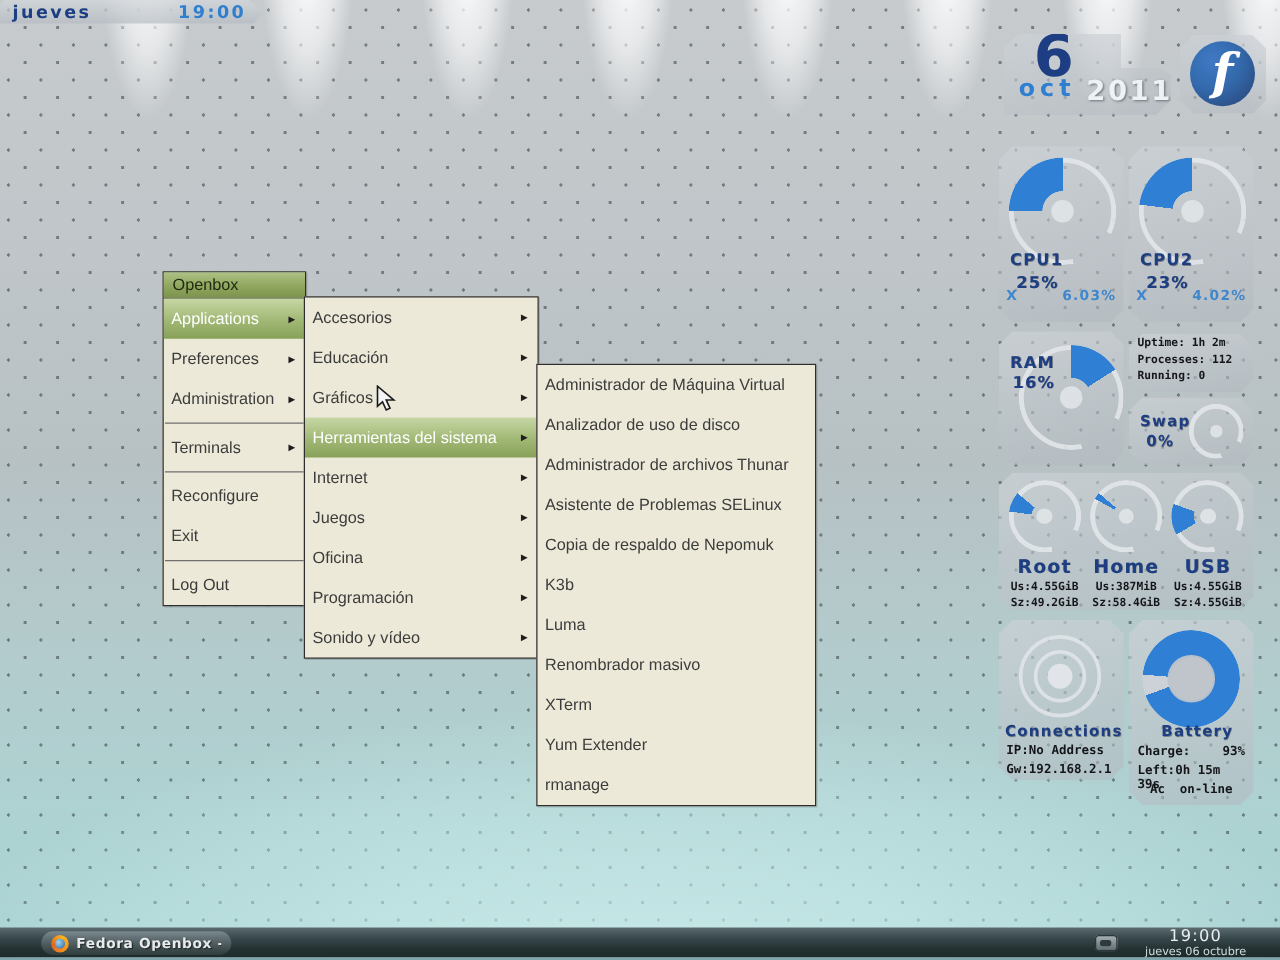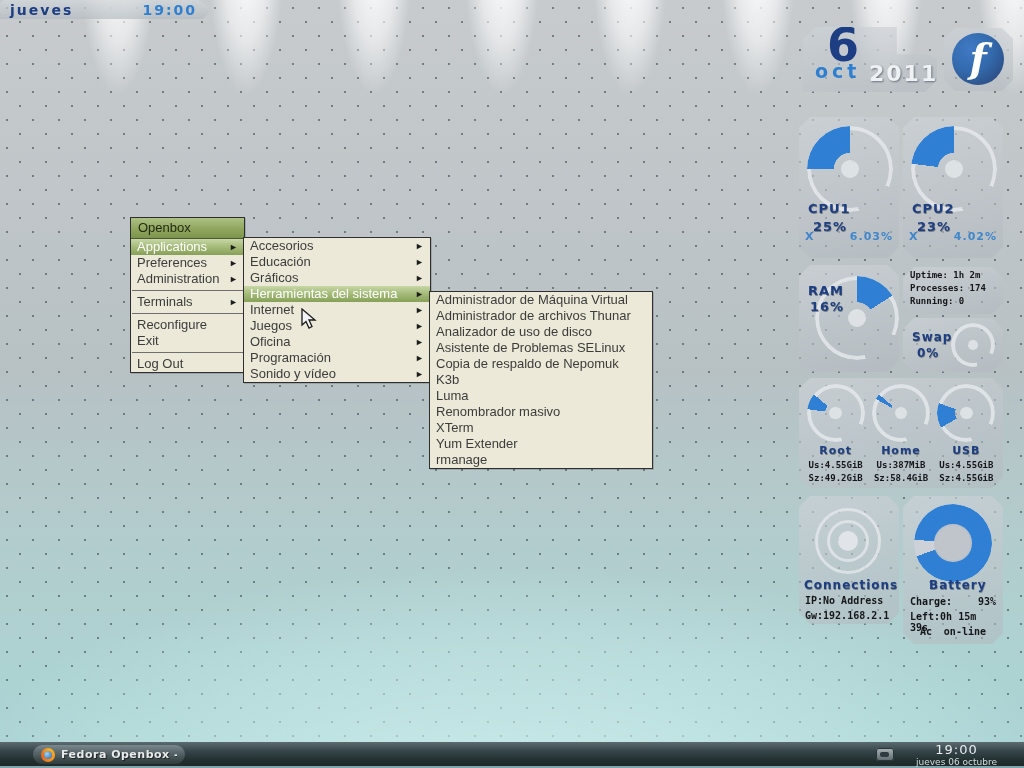--- a/index.html
+++ b/index.html
@@ -28,21 +28,21 @@
     background-repeat:no-repeat,no-repeat,no-repeat,no-repeat,no-repeat,no-repeat,no-repeat,no-repeat,no-repeat,repeat,repeat,no-repeat;
     background-size:auto,auto,auto,auto,auto,auto,auto,auto,auto,26px 28px,26px 28px,auto;}
 
   
   .menu{position:absolute;background:#ece9d8;border:1px solid #2e2e2e;
         font-family:"Liberation Sans",sans-serif;font-size:13px;color:#3c3c3c;
         box-shadow:1px 1px 0 rgba(0,0,0,.15);}
   .menu-title{height:20px;line-height:20px;padding:0 7px;color:#222c12;
         background:linear-gradient(180deg,#adc184 0%,#90a65e 55%,#7d944e 100%);
         border-bottom:1px solid #4c5a33;}
-  .mi{height:16px;line-height:18px;padding:0 6px;display:flex;align-items:center;white-space:nowrap;}
+  .mi{height:32px;line-height:18px;padding:0 6px;display:flex;align-items:center;white-space:nowrap;}
   .mi .lbl{flex:1 1 auto;}
   .mi .arr{flex:0 0 auto;font-size:9px;color:#1d1d1d;line-height:18px;}
   .mi.hl{background:linear-gradient(180deg,#c7d7a6 0%,#a7bd7c 45%,#87a158 100%);color:#ffffff;}
   .msep{border-top:1px solid #6f6f6f;margin:3px 1px;}
 
   #menu-root{left:130px;top:217px;width:113px;}
   #menu-apps{left:243px;top:237px;width:186px;}
   #menu-tools{left:429px;top:291px;width:222px;}
 
   
@@ -109,21 +109,21 @@
   #swap-card{left:903px;top:318px;width:100px;height:54px;}
   #swap-gauge{left:48px;top:5px;width:44px;height:44px;}
   #swap-name{position:absolute;left:9px;top:12px;font-size:12px;text-align:center;}
   #swap-pct{position:absolute;left:14px;top:28px;font-size:12px;}
 
   #disks-card{left:799px;top:378px;width:204px;height:110px;
     display:flex;justify-content:space-between;padding:4px 4px 0 4px;box-sizing:border-box;}
   .disk-col{position:relative;width:66px;display:flex;flex-direction:column;align-items:center;}
   .disk-gauge{position:relative;width:58px;height:58px;margin-top:2px;}
   .disk-gauge .ring,.disk-gauge .hub,.disk-gauge .wedge{position:absolute;}
-  .disk-name{font-size:11px;margin-top:2px;}
+  .disk-name{font-size:15px;margin-top:2px;}
   .disk-line{font-size:9px;font-weight:bold;margin-top:3px;white-space:nowrap;}
 
   #conn-card{left:799px;top:496px;width:100px;height:128px;}
   .conn-rings{position:absolute;left:16px;top:12px;width:66px;height:66px;border-radius:50%;
     border:3px solid rgba(228,231,235,.8);box-sizing:border-box;}
   .conn-rings .mid{position:absolute;left:9px;top:9px;width:42px;height:42px;border-radius:50%;
     border:3px solid rgba(228,231,235,.8);box-sizing:border-box;}
   .conn-rings .core{position:absolute;left:20px;top:20px;width:20px;height:20px;border-radius:50%;
     background:rgba(228,231,235,.9);}
   #conn-label{position:absolute;left:5px;top:82px;font-size:12px;}
@@ -235,24 +235,24 @@
       <span class="lbl">Sonido y vídeo</span>
       <span class="arr">►</span>
     </div>
   </div>
 
   <div class="menu" id="menu-tools">
     <div class="mi">
         <span class="lbl">Administrador de Máquina Virtual</span>
       </div>
     <div class="mi">
+        <span class="lbl">Analizador de uso de disco</span>
+      </div>
+    <div class="mi">
         <span class="lbl">Administrador de archivos Thunar</span>
-      </div>
-    <div class="mi">
-        <span class="lbl">Analizador de uso de disco</span>
       </div>
     <div class="mi">
         <span class="lbl">Asistente de Problemas SELinux</span>
       </div>
     <div class="mi">
         <span class="lbl">Copia de respaldo de Nepomuk</span>
       </div>
     <div class="mi">
         <span class="lbl">K3b</span>
       </div>
@@ -331,21 +331,21 @@
       <div class="ring"></div>
       <div class="wedge cw" style="--deg: 57.6deg;"></div>
       <div class="hub"></div>
     </div>
     <div class="tlabel" id="ram-name">RAM</div>
     <div class="cpu-pct" id="ram-pct" style="position: absolute; left: 11px; top: 34px;">16%</div>
   </div>
 
   <div class="card" id="info-card">
     <div class="line mono">Uptime: 1h 2m</div>
-    <div class="line mono">Processes: 174</div>
+    <div class="line mono">Processes: 112</div>
     <div class="line mono">Running: 0</div>
   </div>
 
   <div class="card" id="swap-card">
     <div class="gauge" id="swap-gauge">
       <div class="ring"></div>
       <div class="wedge cw" style="--deg: 0deg;"></div>
       <div class="hub"></div>
     </div>
     <div class="tlabel" id="swap-name">Swap</div>

